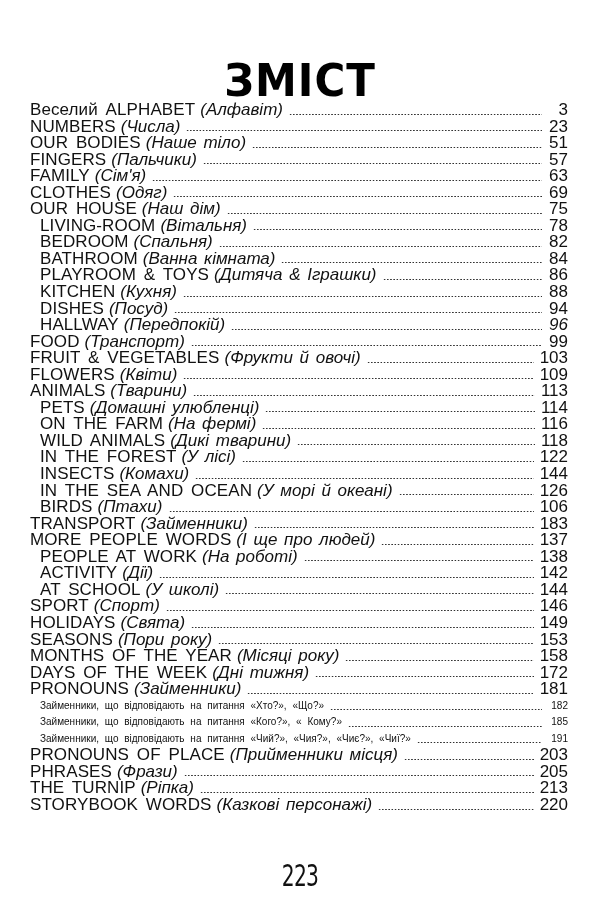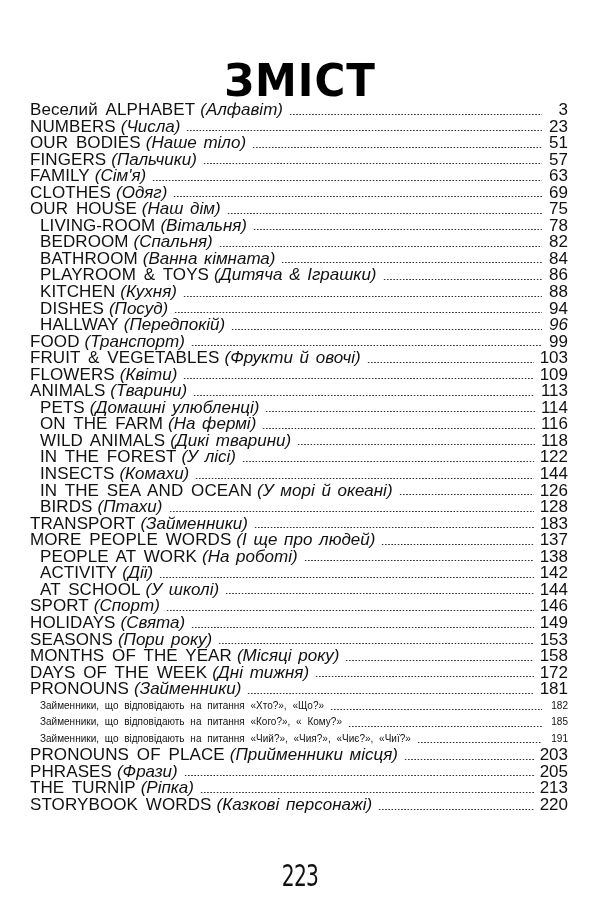--- a/index.html
+++ b/index.html
@@ -179,21 +179,21 @@
     <div class="row sub">
       <span class="en">IN THE SEA AND OCEAN</span>
       <span class="ua">(У морі й океані)</span>
       <span class="dots"></span>
       <span class="page">126</span>
     </div>
     <div class="row sub">
       <span class="en">BIRDS</span>
       <span class="ua">(Птахи)</span>
       <span class="dots"></span>
-      <span class="page">128</span>
+      <span class="page">106</span>
     </div>
     <div class="row">
       <span class="en">TRANSPORT</span>
       <span class="ua">(Займенники)</span>
       <span class="dots"></span>
       <span class="page">183</span>
     </div>
     <div class="row">
       <span class="en">MORE PEOPLE WORDS</span>
       <span class="ua">(І ще про людей)</span>

